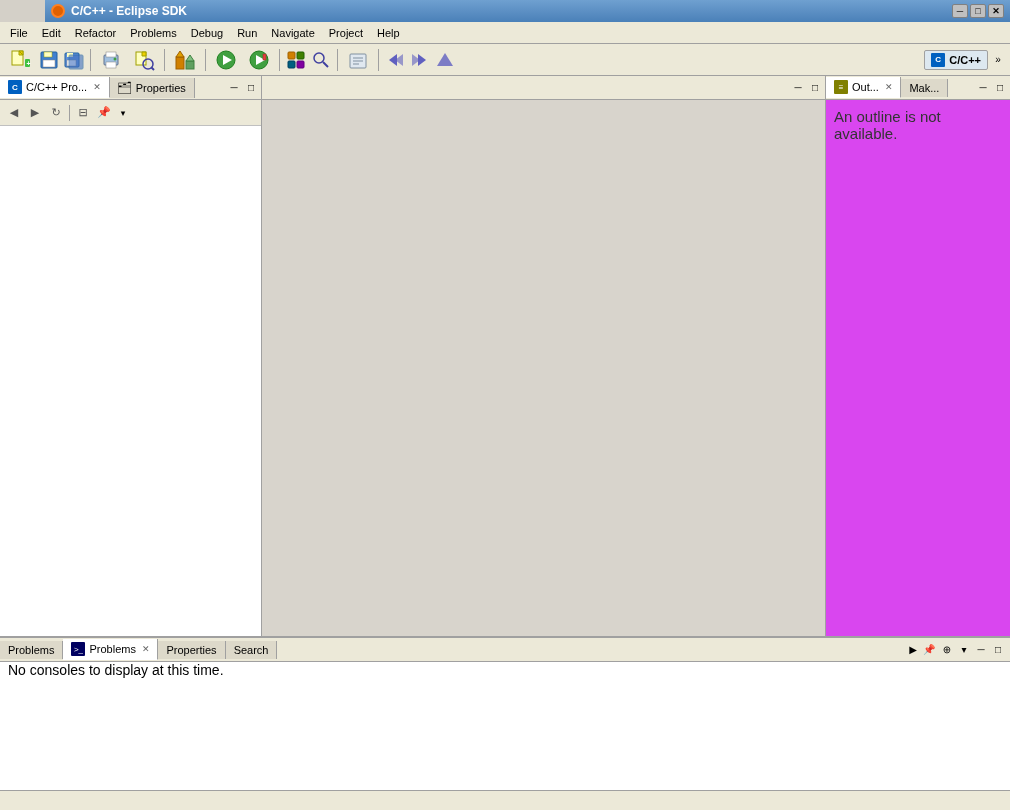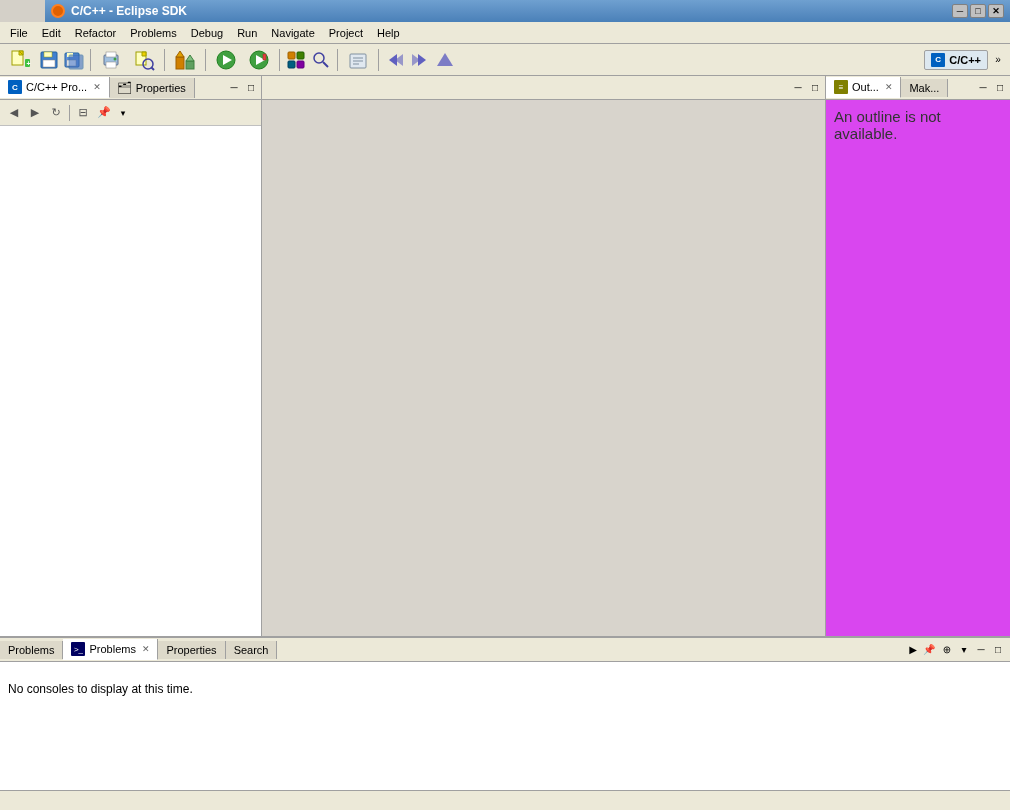--- a/index.html
+++ b/index.html
@@ -284,22 +284,22 @@
     .bottom-tab-bar {
       display: flex;
       align-items: center;
       background: #ece9d8;
       border-bottom: 1px solid #a0a0a0;
       min-height: 24px;
     }
     .bottom-content {
       flex: 1;
       background: white;
-      padding: 20px 8px;
-      font-size: 12px;
+      padding: 0 8px;
+      font-size: 14px;
     }
 
     
     .status-bar {
       height: 20px;
       background: #ece9d8;
       border-top: 1px solid #a0a0a0;
       display: flex;
       align-items: center;
       padding: 0 6px;

